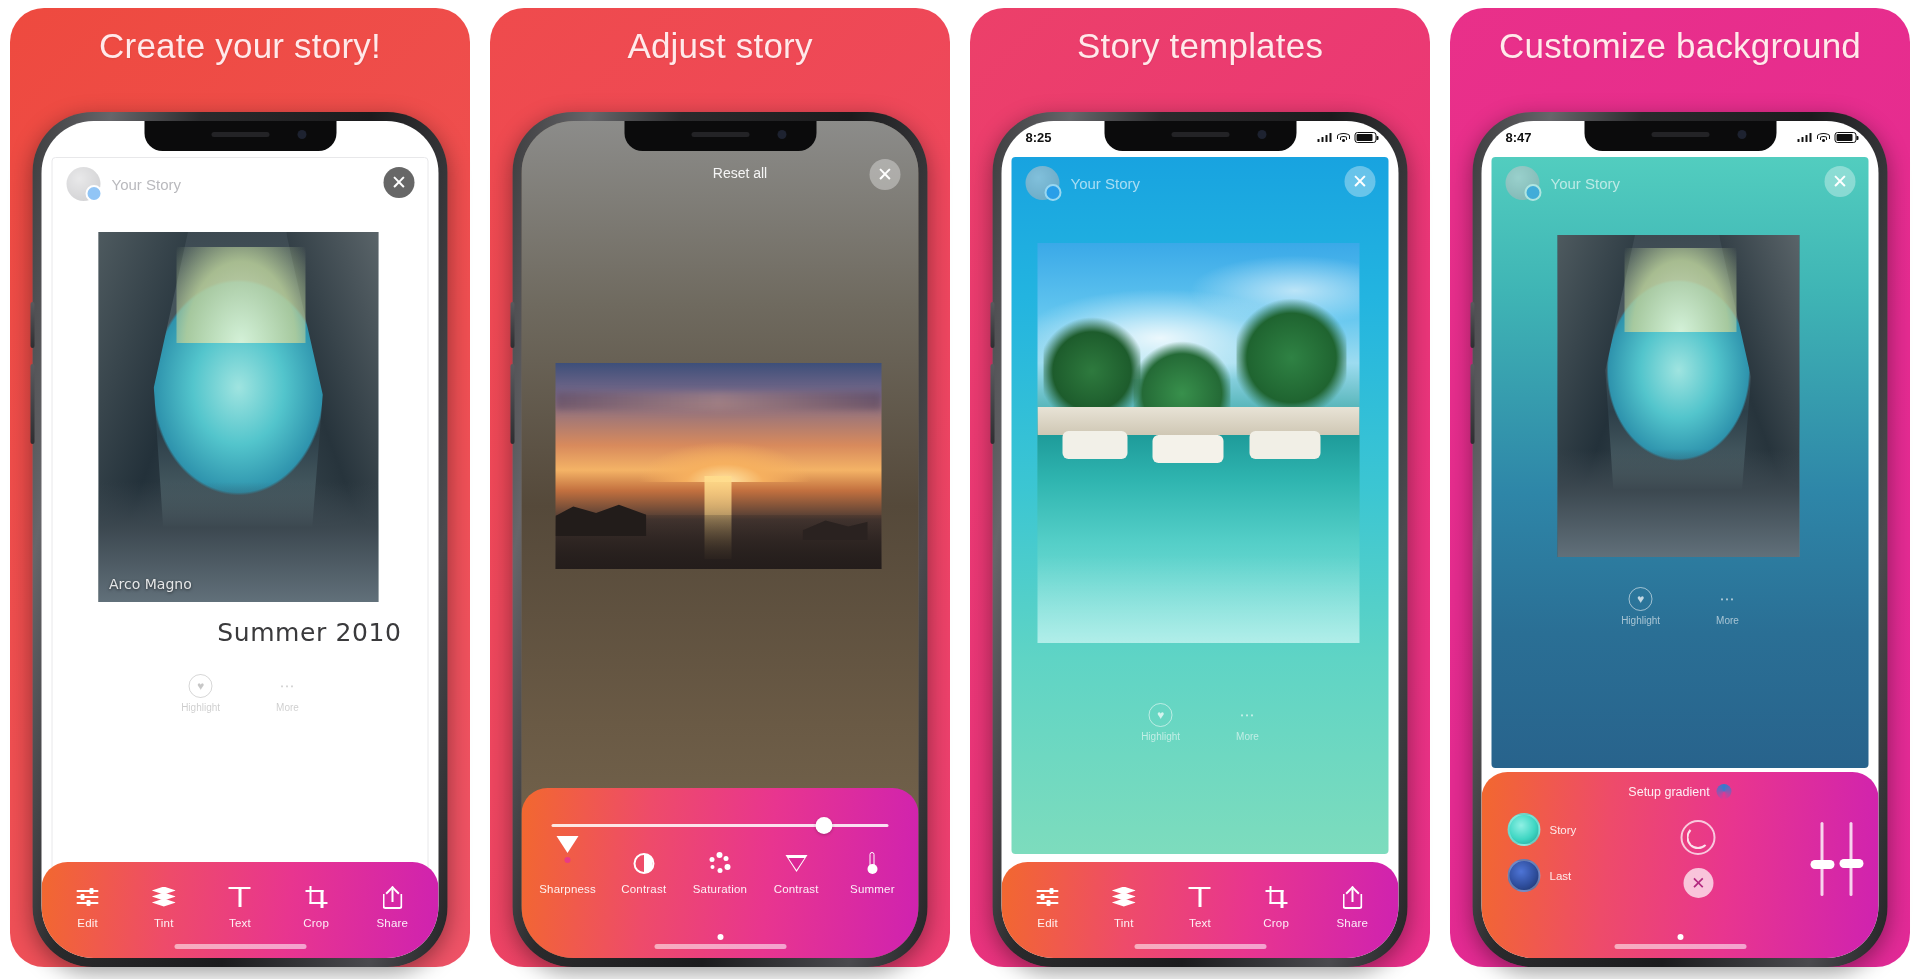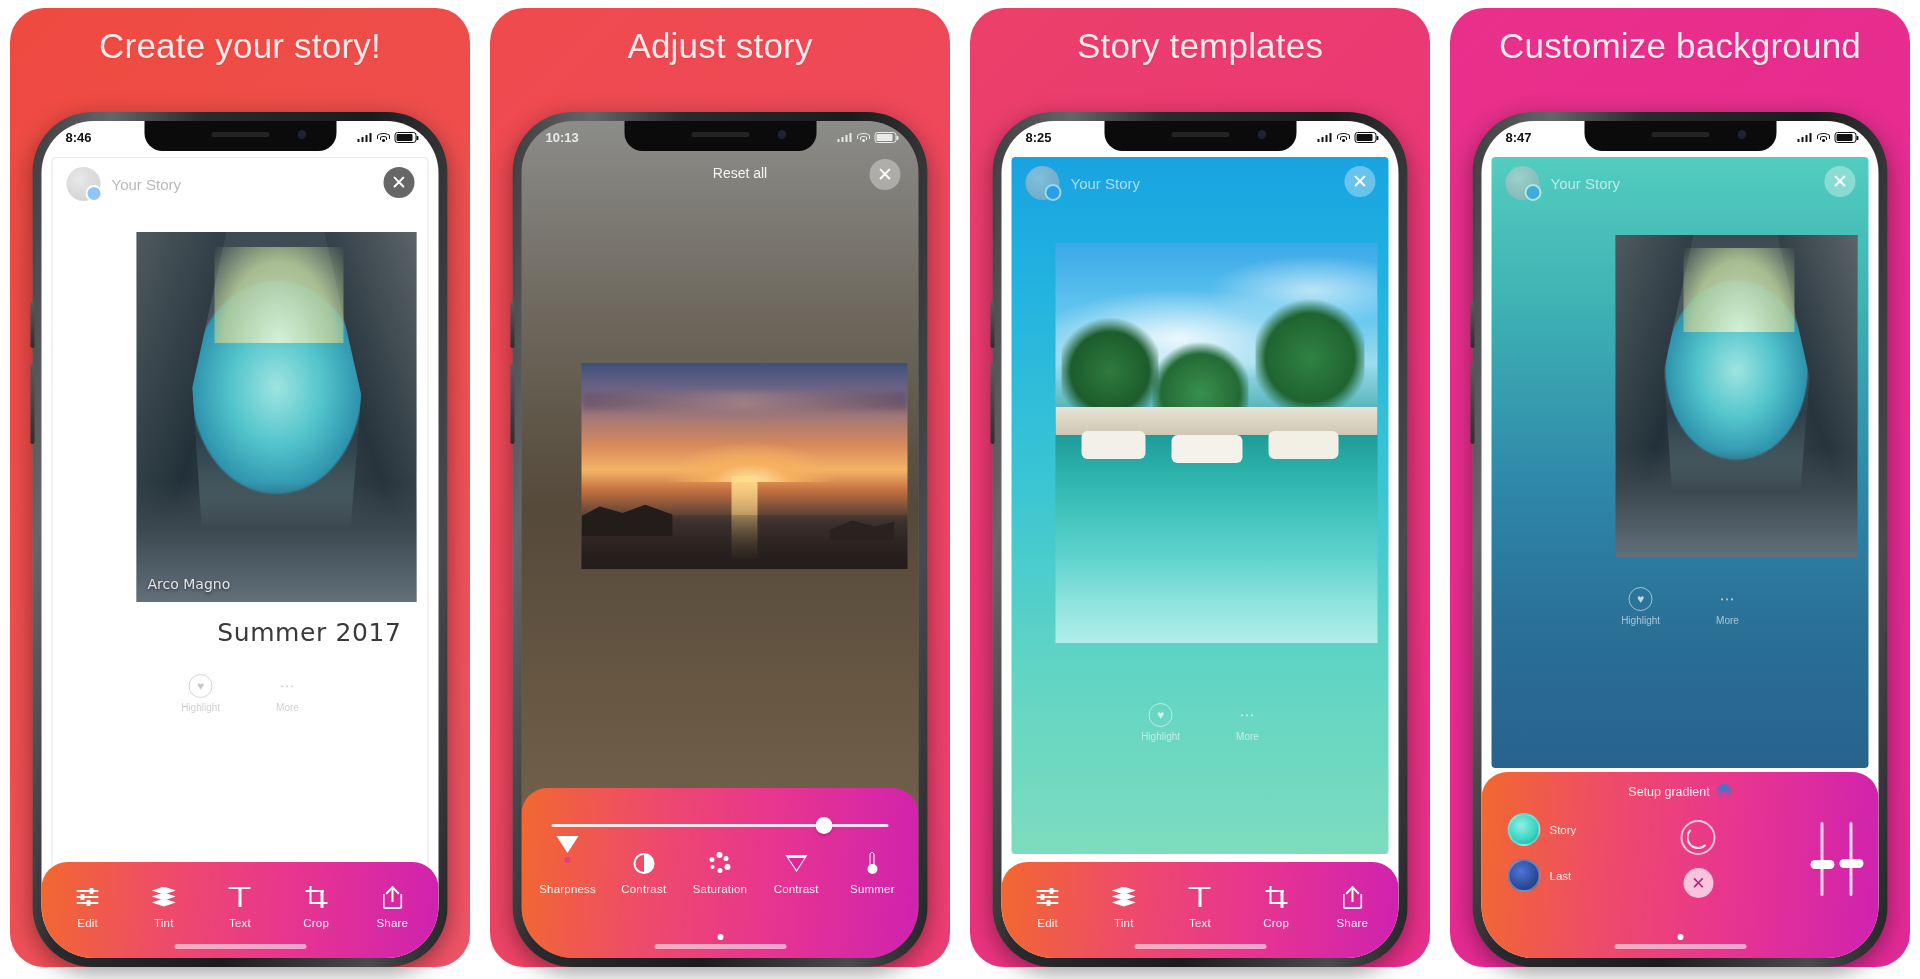--- a/index.html
+++ b/index.html
@@ -136,22 +136,22 @@
   .close-btn {
     position:absolute; right:13px; top:9px;
     width:31px; height:31px; border-radius:50%;
     background:rgba(60,60,60,.78);
     display:flex; align-items:center; justify-content:center;
     color:#fff; font-size:19px; line-height:1; z-index:7; font-weight:300;
   }
   .close-btn.soft { background: rgba(255,255,255,.34); }
 
   .photo-wrap {
-    position:absolute; left:0; right:11px;
-    display:flex; justify-content:flex-end;text-decoration:underline;
+    position:absolute; left:0; right:4px;
+    display:flex; justify-content:center;text-decoration:underline;
   }
   .photo {
     position:relative; overflow:hidden; background:#1d2b36;
   }
   .photo-caption {
     position:absolute; left:11px; bottom:10px;
     color:rgba(255,255,255,.86); font-size:14px;
     font-family:"DejaVu Sans", sans-serif;
     text-shadow:0 1px 3px rgba(0,0,0,.6);
   }
@@ -296,39 +296,20 @@
   <div class="panel">
     <div class="panel-bg" style="background:linear-gradient(135deg,#ee4a3f 0%,#ef4f52 55%,#ef5368 100%);"></div>
     <div class="panel-title">Create your story!</div>
 
     <div class="phone">
       <div class="phone-inner">
         <div class="notch">
           <div class="speaker"></div>
             <div class="cam"></div>
         </div>
-        <div class="statusbar">
-          <span>8:46</span>
-          <span class="sb-right">
-            <span class="sb-bars">
-                <i></i>
-                <i></i>
-                <i></i>
-                <i></i>
-              </span>
-            <span class="sb-wifi">
-                <span></span>
-                <span></span>
-                <span></span>
-              </span>
-            <span class="sb-batt">
-                <i></i>
-              </span>
-          </span>
-        </div>
 
         <div class="story-card">
           <div class="story-head">
             <div class="avatar dim"></div>
             <div class="story-user">Your Story</div>
           </div>
           <div class="close-btn">✕</div>
 
           <div class="photo-wrap" style="top:74px;">
             <div class="photo" style="width:280px;height:370px;
@@ -343,21 +324,21 @@
                    clip-path:polygon(0 0,100% 0,100% 100%,22% 100%,40% 44%);"></div>
               <div style="position:absolute;left:0;bottom:0;width:100%;height:120px;
                    background:linear-gradient(180deg,rgba(60,72,78,0) 0%,#3c4850 38%,#61707a 100%);"></div>
               <div style="position:absolute;left:28%;top:4%;width:46%;height:26%;
                    background:radial-gradient(ellipse at 50% 100%,#e8f7d9,#b9cf9a 60%,rgba(180,200,150,0));
                    opacity:.85;"></div>
               <div class="photo-caption">Arco Magno</div>
             </div>
           </div>
 
-          <div class="summer-text" style="top:460px;">Summer 2017</div>
+          <div class="summer-text" style="top:460px;">Summer 2010</div>
 
           <div class="hl-row" style="top:516px;">
             <div class="hl-item">
               <div class="hl-circle">♥</div>
               <div class="hl-label">Highlight</div>
             </div>
             <div class="hl-item">
               <div class="hl-dots">⋯</div>
               <div class="hl-label">More</div>
             </div>
@@ -429,39 +410,20 @@
   <div class="panel">
     <div class="panel-bg" style="background:linear-gradient(135deg,#ef4b4c 0%,#ee4660 55%,#ec3d73 100%);"></div>
     <div class="panel-title">Adjust story</div>
 
     <div class="phone">
       <div class="phone-inner" style="background:#6d6358;">
         <div class="dark-overlay"></div>
         <div class="notch">
           <div class="speaker"></div>
             <div class="cam"></div>
-        </div>
-        <div class="statusbar light">
-          <span>10:13</span>
-          <span class="sb-right">
-            <span class="sb-bars">
-                <i></i>
-                <i></i>
-                <i></i>
-                <i></i>
-              </span>
-            <span class="sb-wifi">
-                <span></span>
-                <span></span>
-                <span></span>
-              </span>
-            <span class="sb-batt">
-                <i></i>
-              </span>
-          </span>
         </div>
 
         <div class="reset-all" style="top:44px;margin-left:40px;">Reset all</div>
         <div class="close-btn soft" style="top:38px;right:18px;">✕</div>
 
         <div class="photo-wrap" style="top:242px;">
           <div class="photo" style="width:326px;height:206px;
                background:linear-gradient(180deg,#3d4f7a 0%,#7a6a8a 16%,#d88a5c 40%,#f4b366 52%,#c2703f 62%,#4a3a34 76%,#2b2422 100%);">
             <div style="position:absolute;left:0;top:0;width:100%;height:58%;
                  background:radial-gradient(ellipse 120px 56px at 52% 100%, #ffe7a8 0%, #f6b05f 32%, rgba(220,130,80,0) 72%);"></div>

